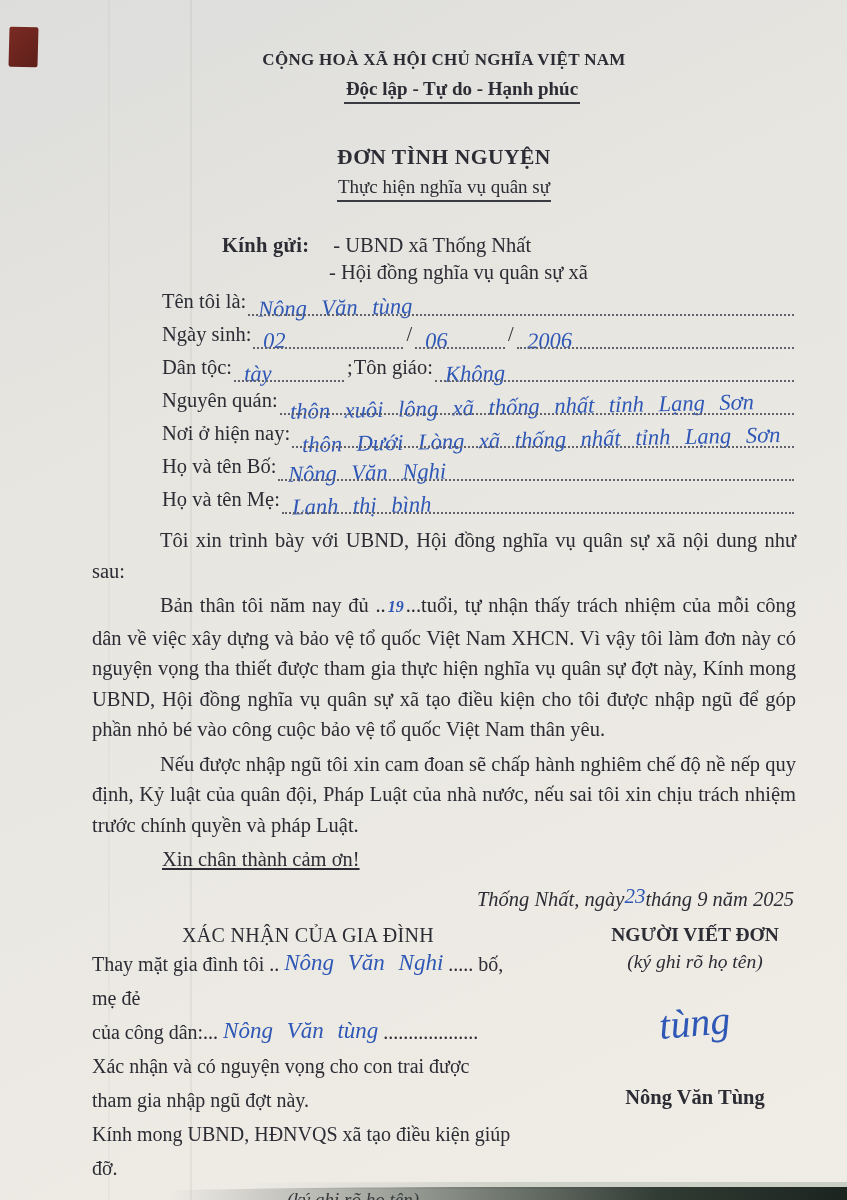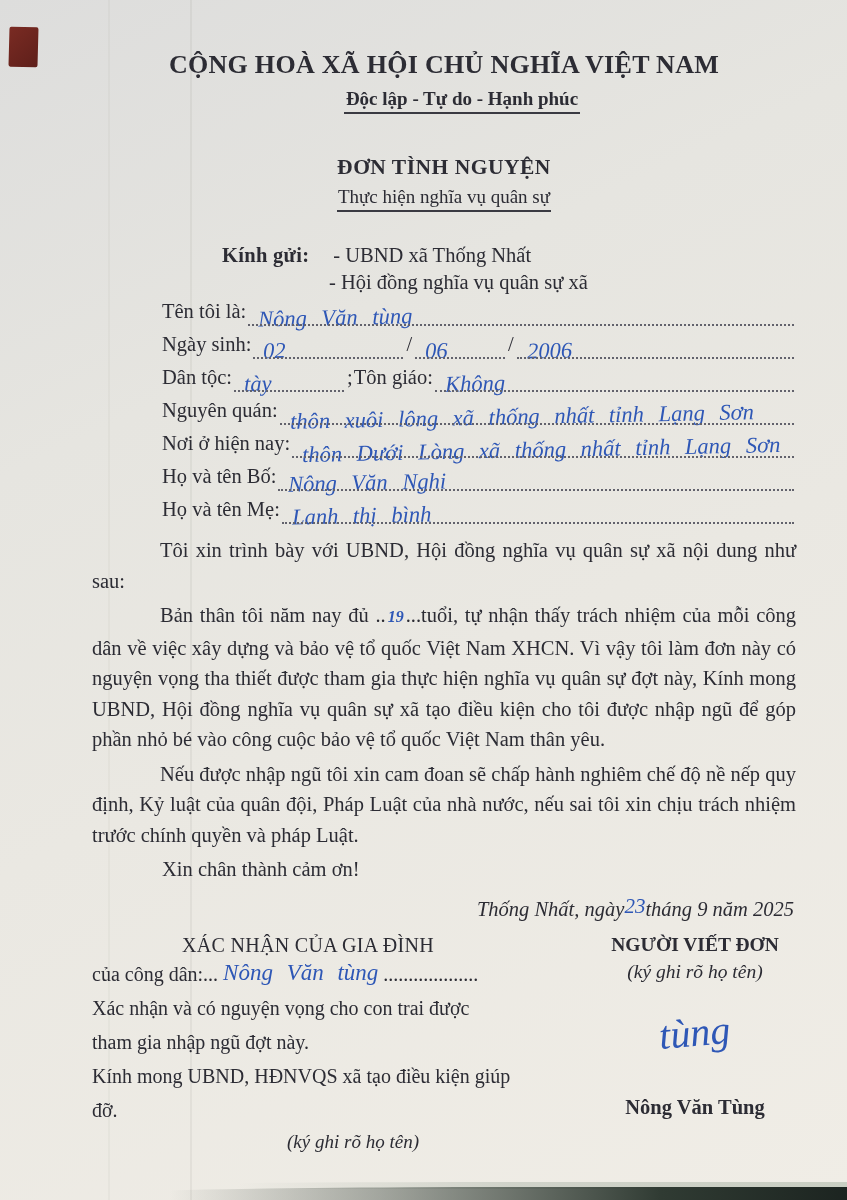--- a/index.html
+++ b/index.html
@@ -28,21 +28,21 @@
   }
   .desk-light{
     position:absolute;left:0;right:0;bottom:11px;height:7px;
     background:linear-gradient(to right,rgba(190,195,185,0) 0%,rgba(190,195,185,0) 28%,rgba(195,200,190,.7) 60%,#c9cec2 100%);
     border-top-left-radius:60% 100%;
   }
 
   .page{position:absolute;left:92px;top:50px;width:704px;font-size:20.5px;}
 
   .center{text-align:center;}
-  .h-national{font-weight:bold;font-size:26px;letter-spacing:.3px;}
+  .h-national{font-weight:bold;font-size:17px;letter-spacing:.3px;}
   .h-motto{margin-top:7px;}
   .h-motto span{display:inline-block;font-weight:bold;font-size:19px;padding:0 2px 2px;border-bottom:2px solid #3a3a42;margin-left:36px;}
   .h-title{margin-top:41px;font-weight:bold;font-size:21.5px;letter-spacing:.5px;}
   .h-subtitle{margin-top:5px;}
   .h-subtitle span{display:inline-block;font-weight:normal;font-size:19px;padding:0 1px 2px;border-bottom:2px solid #3a3a42;}
 
   .recipients{margin:30px 0 4px 130px;line-height:27px;}
   .recipients .klabel{font-weight:bold;letter-spacing:.3px;}
   .recipients .r1{margin-left:24px;}
   .recipients .r2{margin-left:107px;}
@@ -58,21 +58,21 @@
   .sep{padding:0 1px;}
   .hand{
     font-family:"Liberation Serif", serif;font-style:italic;
     color:#2e57b6;white-space:nowrap;
   }
   .fill .hand{position:absolute;left:10px;bottom:2px;font-size:22.5px;word-spacing:9px;transform:rotate(-1.2deg);}
   .fill .hand.tight{word-spacing:3px;}
 
   .para{margin:4px 0 0;text-align:justify;text-indent:68px;line-height:30.5px;}
   .age{font-size:16px;padding:0 2px;font-weight:bold;}
-  .thanks{margin:8px 0 0 70px;}
+  .thanks{margin:8px 0 0 70px;text-decoration:underline;}
 
   .date-line{margin-top:16px;text-align:right;font-style:italic;font-size:20.5px;padding-right:2px;}
   .date-line .hand{font-size:21px;position:relative;top:-3px;}
 
   .bottom{display:flex;margin-top:4px;}
   .fam{width:432px;}
   .fam-title{font-weight:normal;font-size:20px;text-align:center;margin-top:8px;letter-spacing:.3px;}
   .fam-line{font-size:20px;line-height:34px;}
   .fam-line:first-of-type{margin-top:10px;}
   .fam-line .hand{font-size:23px;word-spacing:8px;position:relative;top:-1px;}
@@ -186,20 +186,25 @@
 
     <div class="date-line">
       <span>Thống Nhất, ngày</span><span class="hand">23</span><span>tháng 9 năm 2025</span>
     </div>
 
     <div class="bottom">
 
       <div class="fam">
         <div class="fam-title">XÁC NHẬN CỦA GIA ĐÌNH</div>
         <div class="fam-line">
+          <span>Thay mặt gia đình tôi ..</span>
+          <span class="hand">Nông Văn Nghi</span>
+          <span>..... bố, mẹ đẻ</span>
+        </div>
+        <div class="fam-line">
           <span>của công dân:...</span>
           <span class="hand">Nông Văn tùng</span>
           <span>...................</span>
         </div>
         <div class="fam-line">Xác nhận và có nguyện vọng cho con trai được</div>
         <div class="fam-line">tham gia nhập ngũ đợt này.</div>
         <div class="fam-line">Kính mong UBND, HĐNVQS xã tạo điều kiện giúp đỡ.</div>
         <div class="fam-note">(ký ghi rõ họ tên)</div>
 
       </div>

